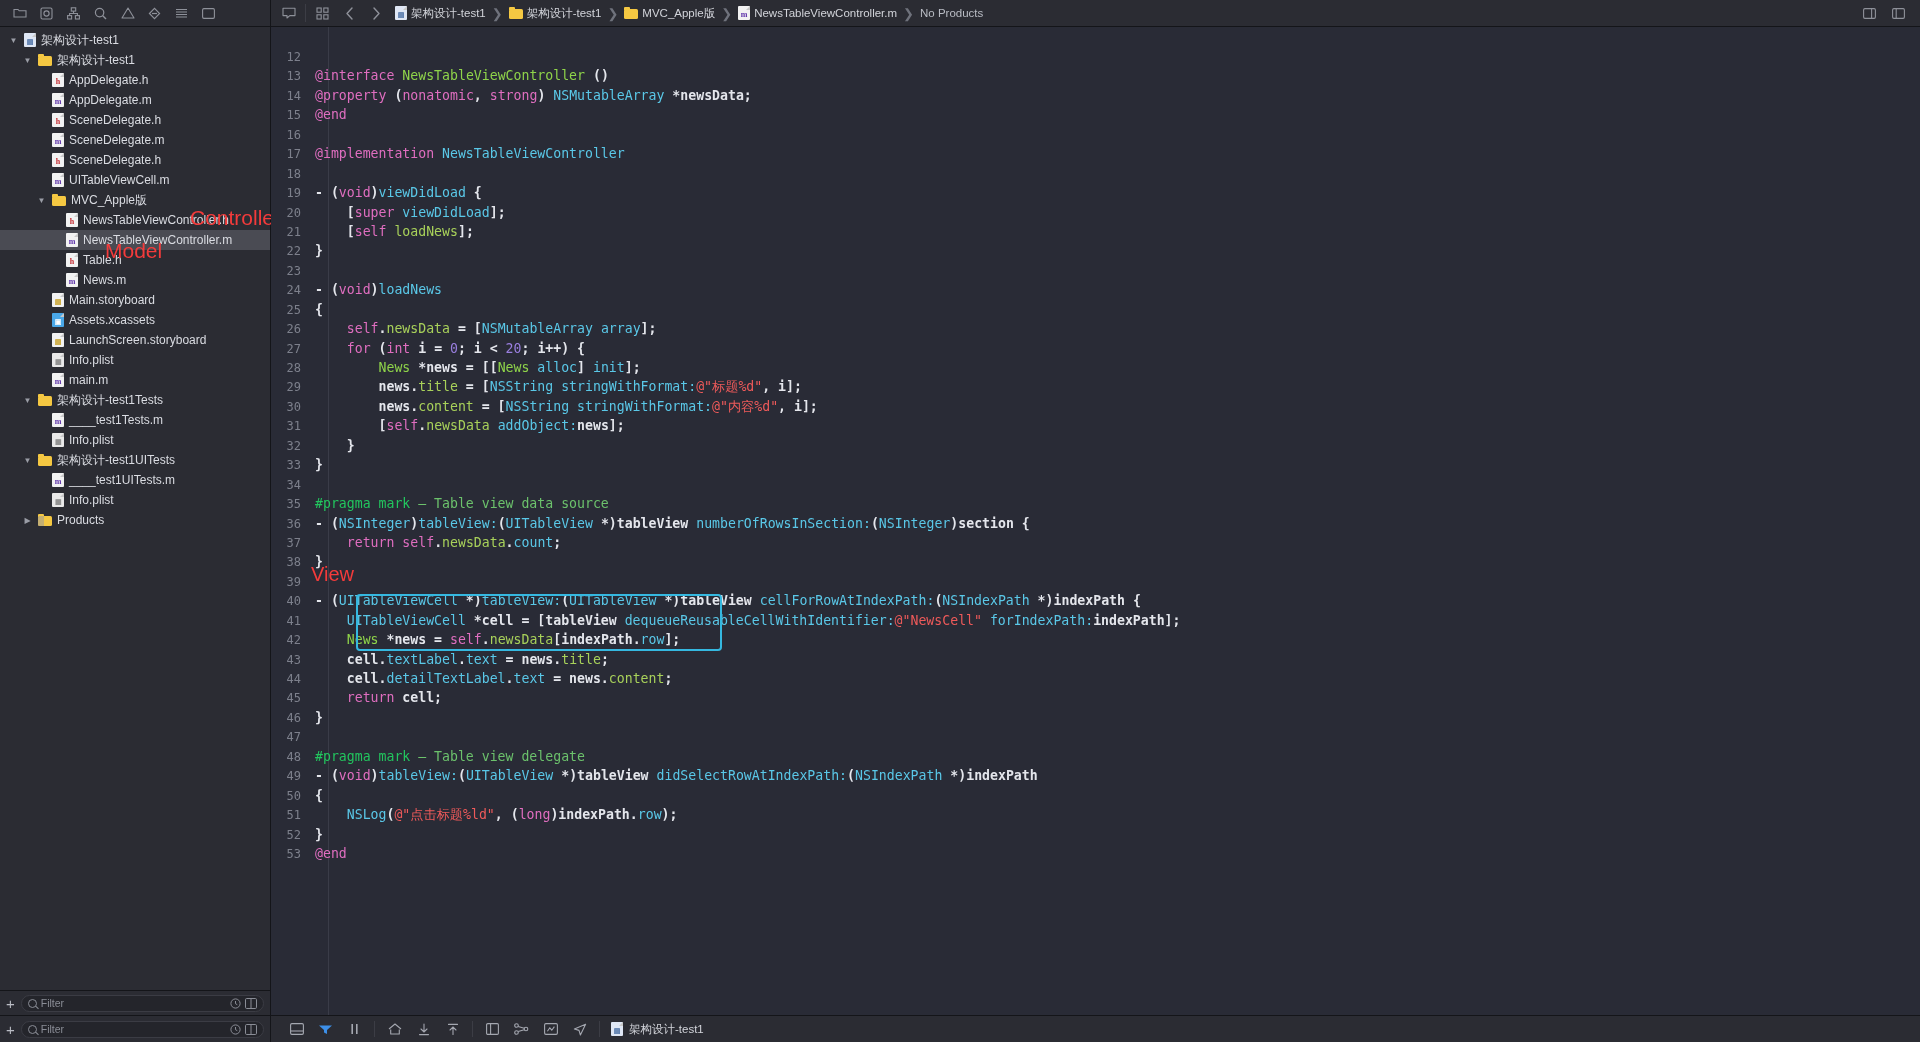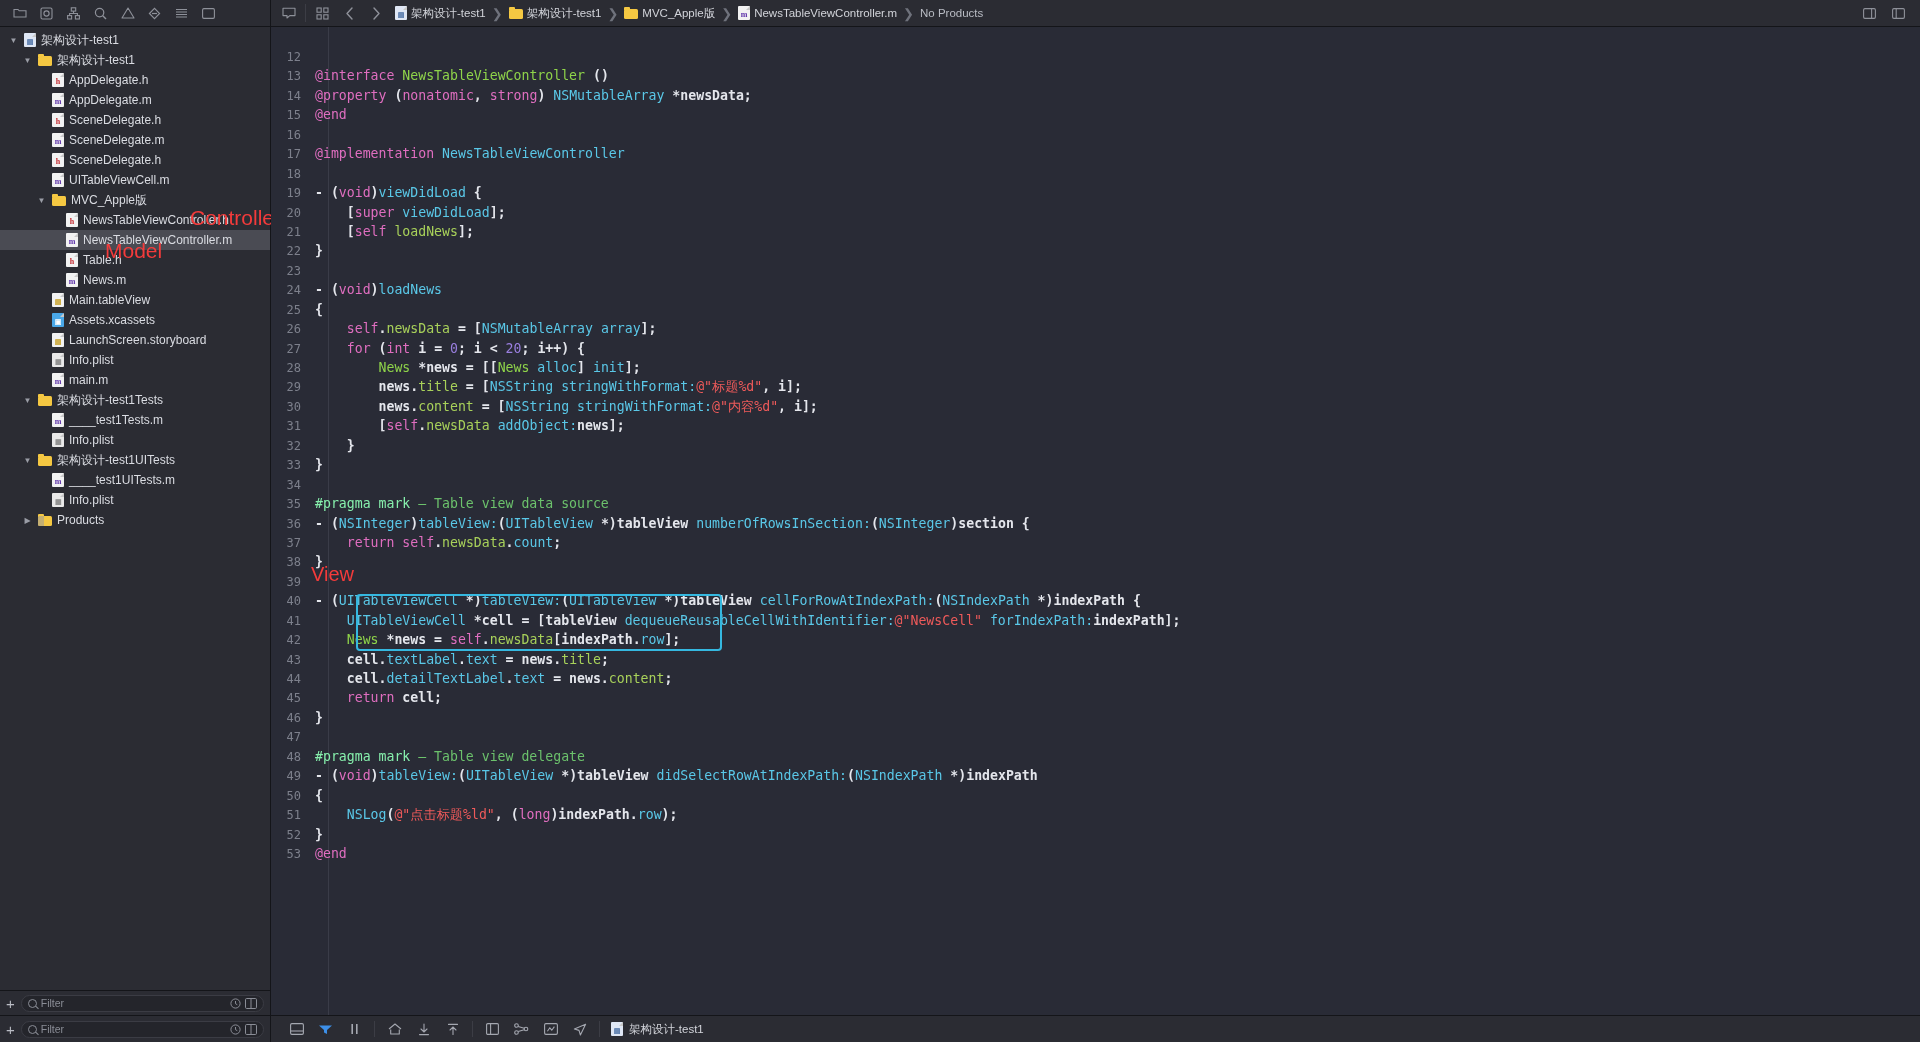--- a/index.html
+++ b/index.html
@@ -162,21 +162,21 @@
   }
   
   .kw   { color: #e06ec0; }      
   .typ  { color: #5ac8e8; }      
   .mth  { color: #5ac8e8; }      
   .prop { color: #a8d15a; }      
   .cls  { color: #8fd44a; }      
   .str  { color: #ef5a5a; }      
   .num2 { color: #9a7fe0; }      
   .cmt  { color: #6cc26c; }      
-  .pre  { color: #86efac; }      
+  .pre  { color: #22c55e; }      
   .pl   { color: #e4e6ec; }      
   .bold { font-weight: bold; color:#e4e6ec; }
 
   .hlbox {
     position: absolute;
     border: 2px solid #35b8e0;
     border-radius: 4px;
     pointer-events: none;
   }
   .annot-code {
@@ -479,21 +479,21 @@
             <span class="nm">News.m</span>
           </div>
           <div class="row">
             <span style="display:inline-block;width:35px;flex:0 0 35px"></span>
             <span class="tw none">▼</span>
             <span style="display:inline-block;width:4px;flex:0 0 4px"></span>
             <span class="ficon sb">
               <span class="pg"></span>
               <span class="lbl">▤</span>
             </span>
-            <span class="nm">Main.tableView</span>
+            <span class="nm">Main.storyboard</span>
           </div>
           <div class="row">
             <span style="display:inline-block;width:35px;flex:0 0 35px"></span>
             <span class="tw none">▼</span>
             <span style="display:inline-block;width:4px;flex:0 0 4px"></span>
             <span class="ficon xca">
               <span class="pg"></span>
               <span class="lbl">▣</span>
             </span>
             <span class="nm">Assets.xcassets</span>

